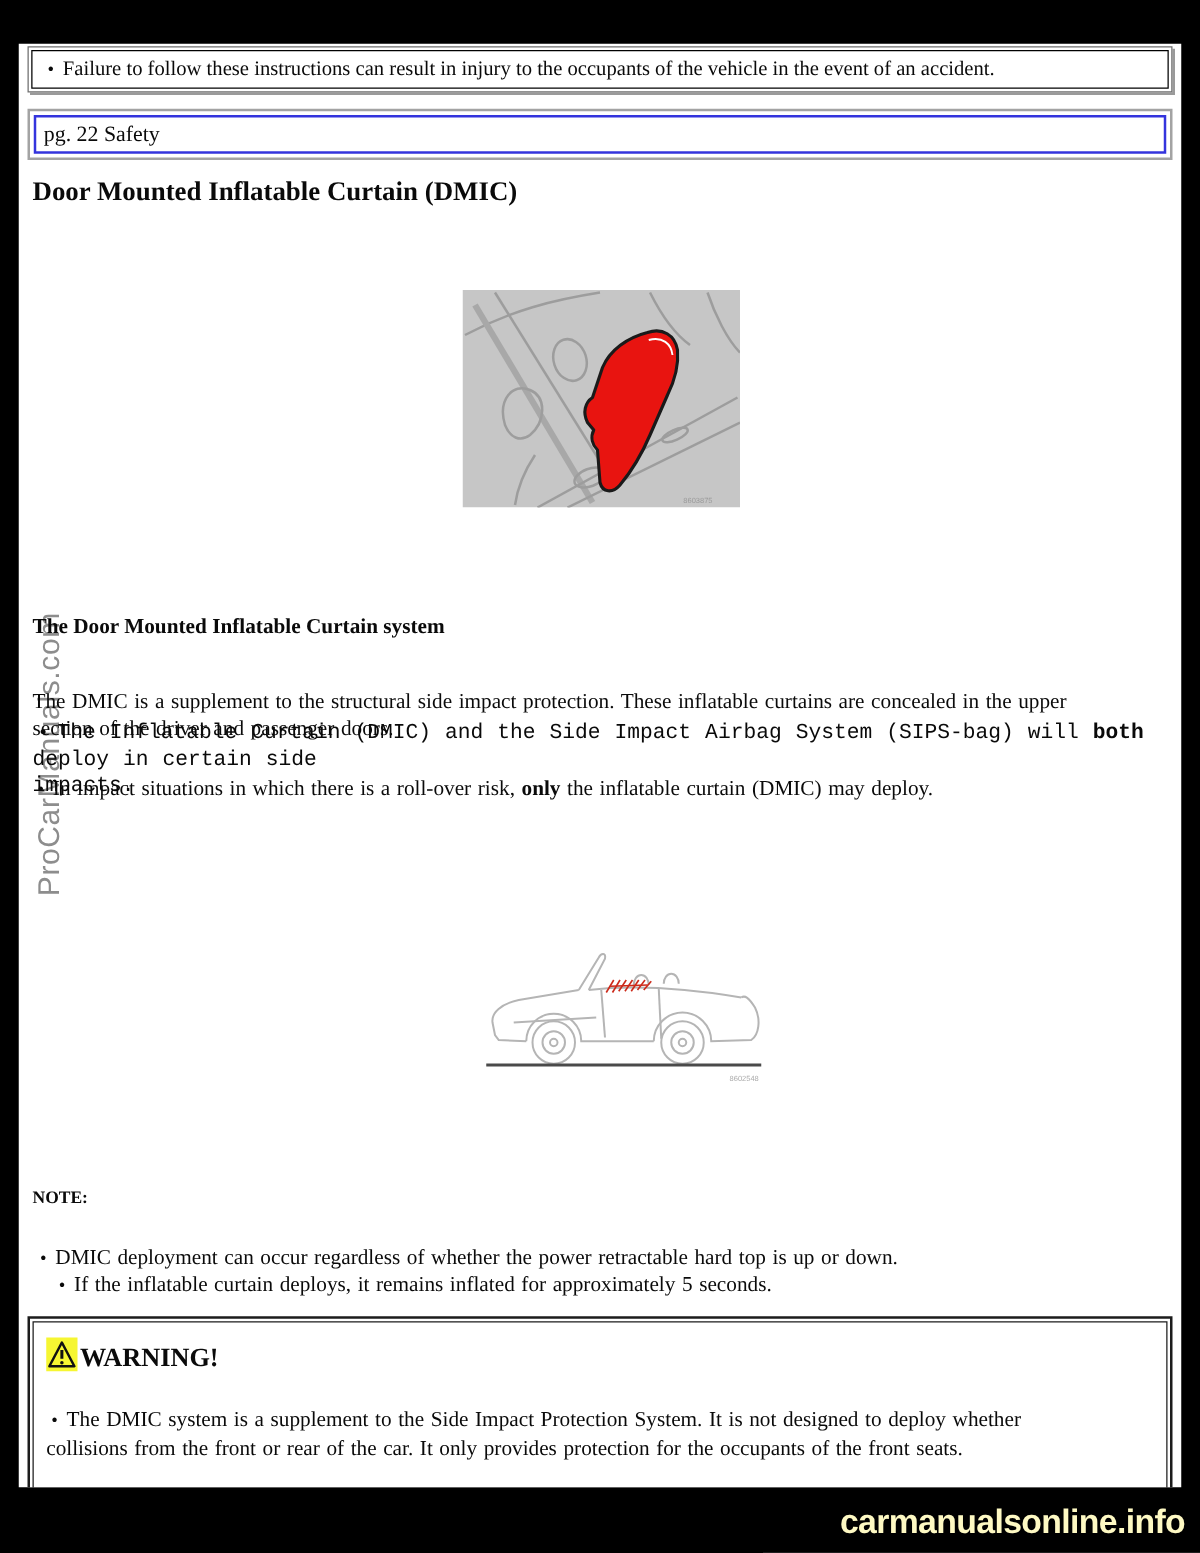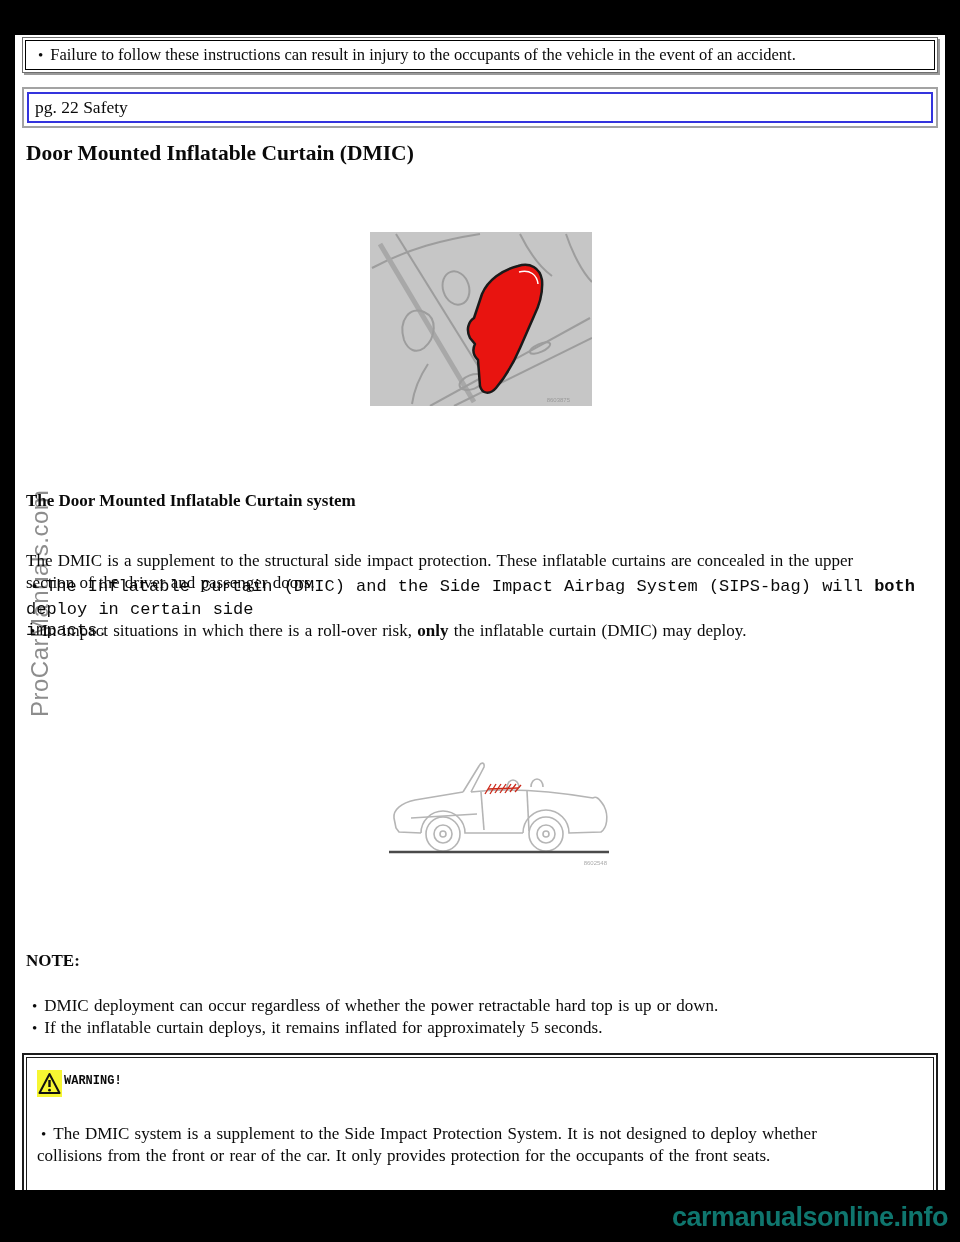--- a/index.html
+++ b/index.html
@@ -37,39 +37,39 @@
   .h-section{position:absolute;left:11px;top:456px;margin:0;
              font-size:17px;font-weight:bold;}
   .para{position:absolute;margin:0;font-size:17px;line-height:21.5px;
         white-space:pre-line;width:912px;word-spacing:1px;}
   .p-intro{left:11px;top:478px;margin-top:37px;}
   .p-bullet1{left:11px;top:541px;font-family:Liberation Mono, monospace;}
   .p-bullet2{left:11px;top:585px;}
   .bullet-dot{display:inline-block;margin:0 7px 0 4px;font-size:15px;}
 
   .h-note{position:absolute;left:11px;top:916px;margin:0;
-          font-size:17px;font-weight:bold;}
+          font-size:14px;font-weight:bold;}
   .p-note1{left:13px;top:960px;}
-  .p-note2{left:13px;top:982px;}
+  .p-note2{left:28px;top:982px;}
 
   
   .warnbox{position:absolute;left:7px;top:1018px;width:916px;height:190px;
            box-sizing:border-box;border:2px solid #1c1c1c;padding:2px;background:#fff;}
   .warnbox-inner{border:1px solid #1c1c1c;height:100%;box-sizing:border-box;
                  padding:12px 10px 0 10px;position:relative;}
   .warn-head{display:flex;align-items:flex-start;gap:2px;margin:0 0 26px 0;}
   .warn-icon{width:25px;height:27px;background:#f6f632;display:inline-block;flex:0 0 auto;}
-  .warn-title{font-size:12px;font-weight:bold;padding-top:4px;font-family:Liberation Mono, monospace;}
+  .warn-title{font-size:21px;font-weight:bold;padding-top:4px;}
   .warn-para{position:static;margin:0;font-size:17px;line-height:22px;
              white-space:pre-line;word-spacing:1px;}
 
   .bottom-bar{position:absolute;left:0;top:1190px;width:960px;height:52px;background:#000;}
   .wm-bottom{position:absolute;right:12px;top:12px;
              font-family:"Liberation Sans", sans-serif;font-weight:bold;
-             font-size:27px;color:#0f766e;letter-spacing:-0.5px;text-align:center;}
+             font-size:27px;color:#fef9c3;letter-spacing:-0.5px;text-align:center;}
 </style>
 </head>
 <body>
 
 <div class="page">
 
   <div class="wm-left">ProCarManuals.com</div>
 
   <div class="box-gray">
     <div class="box-gray-inner">

